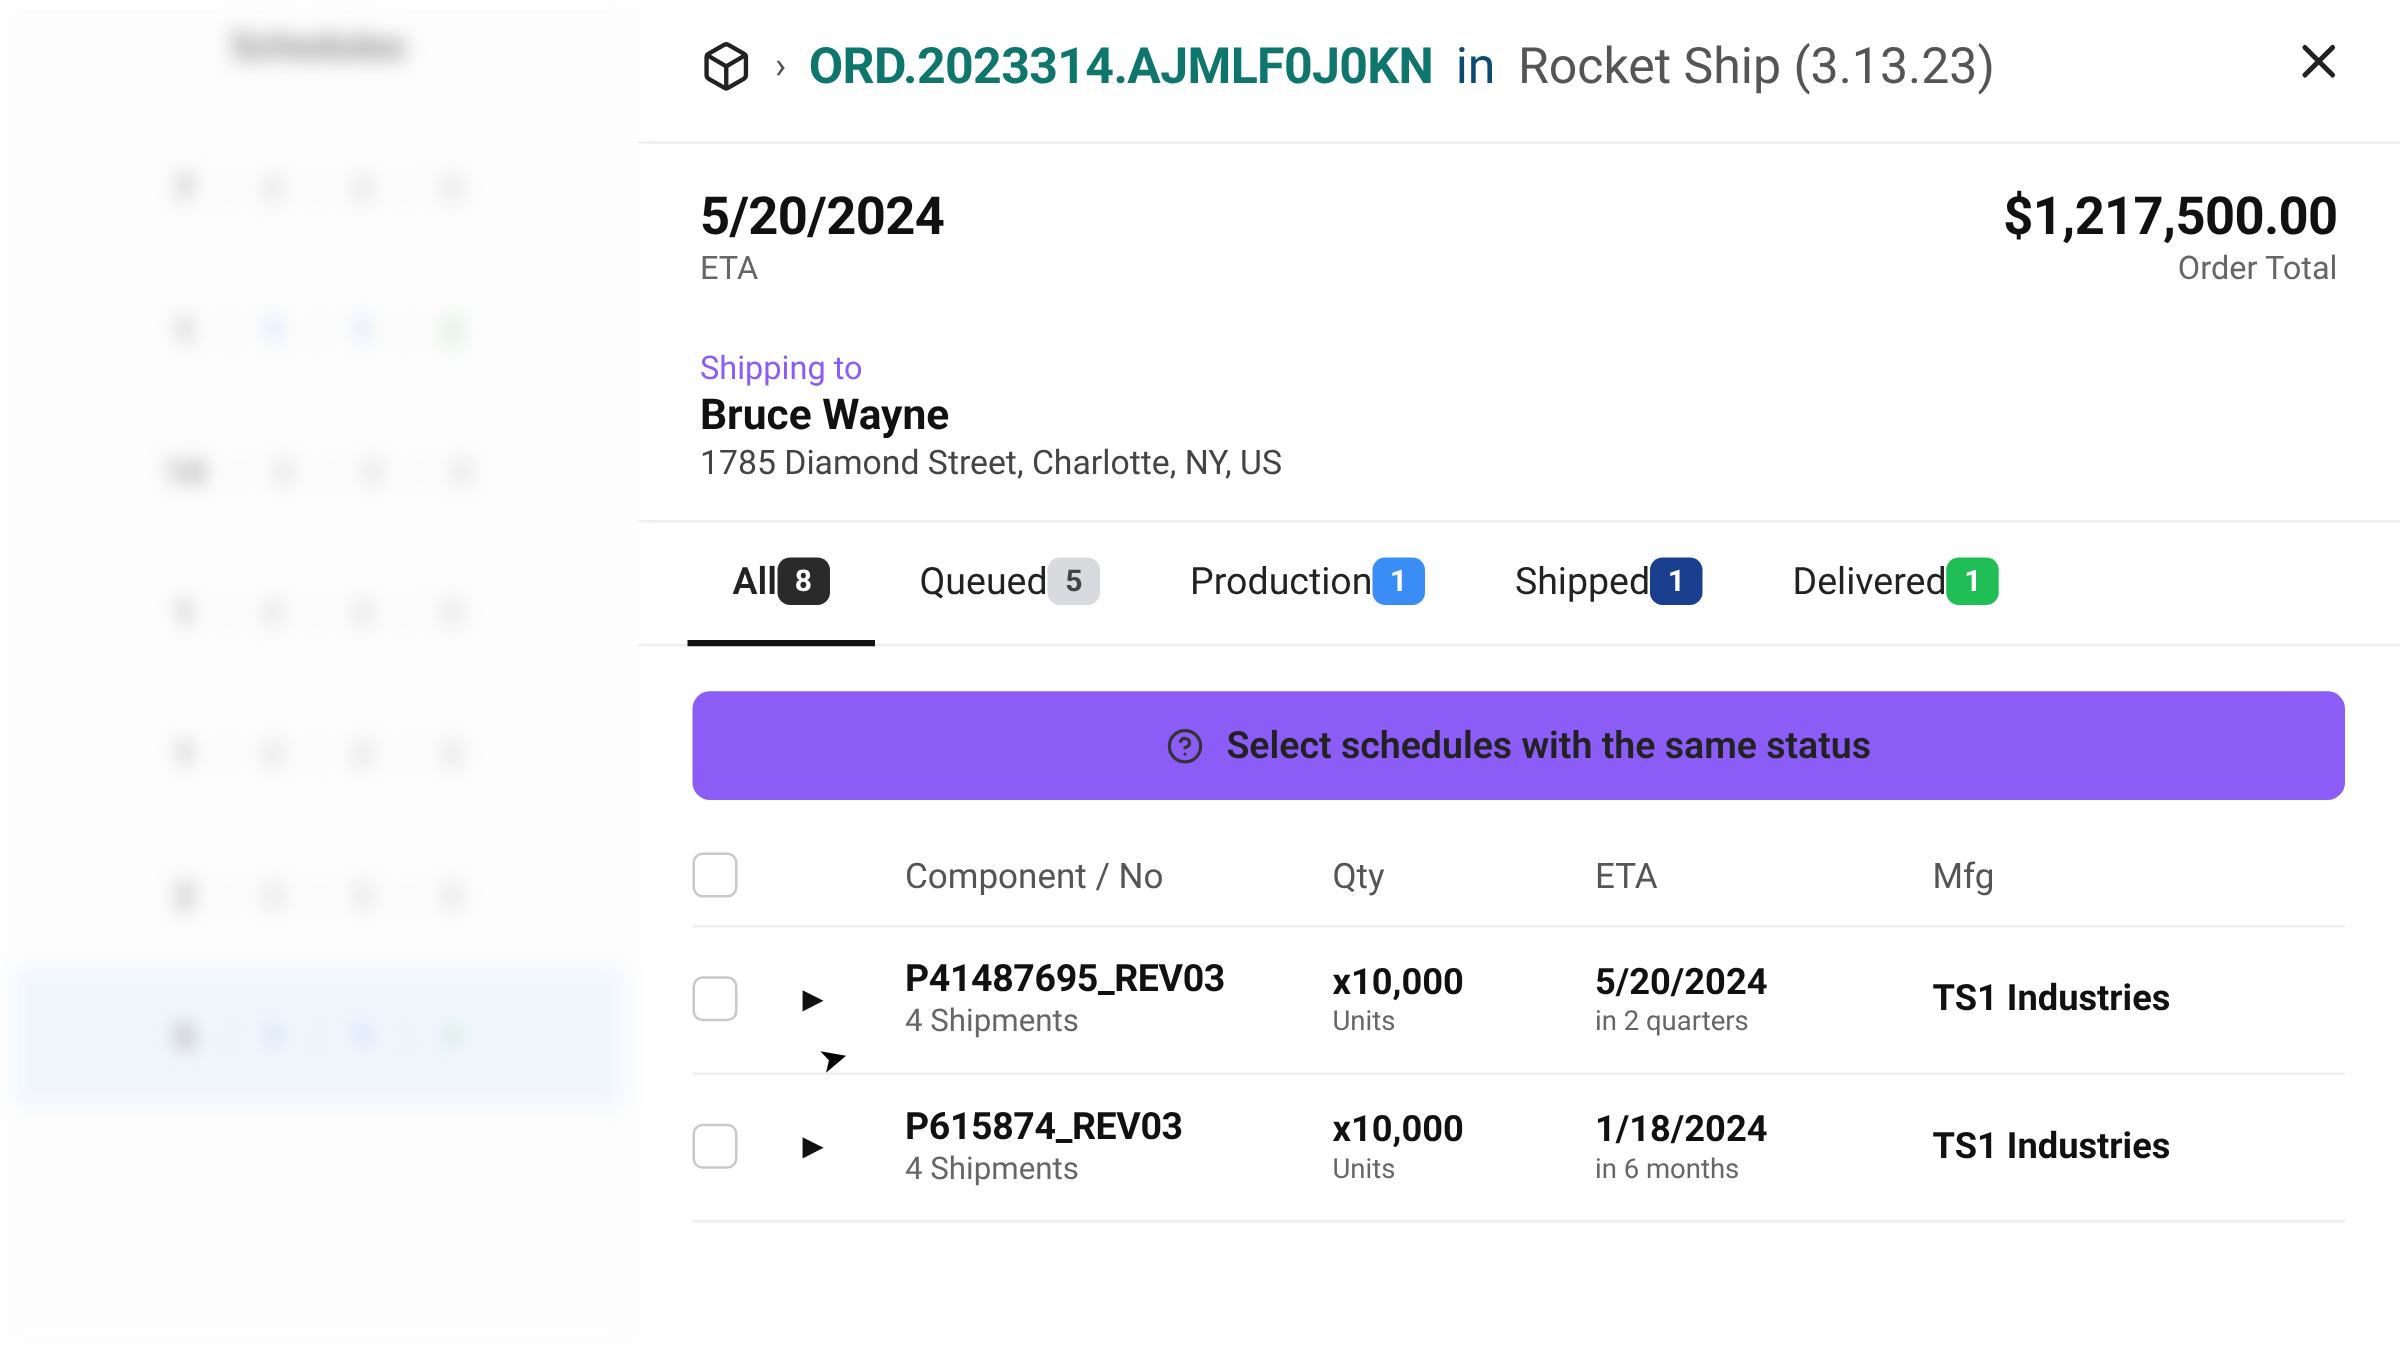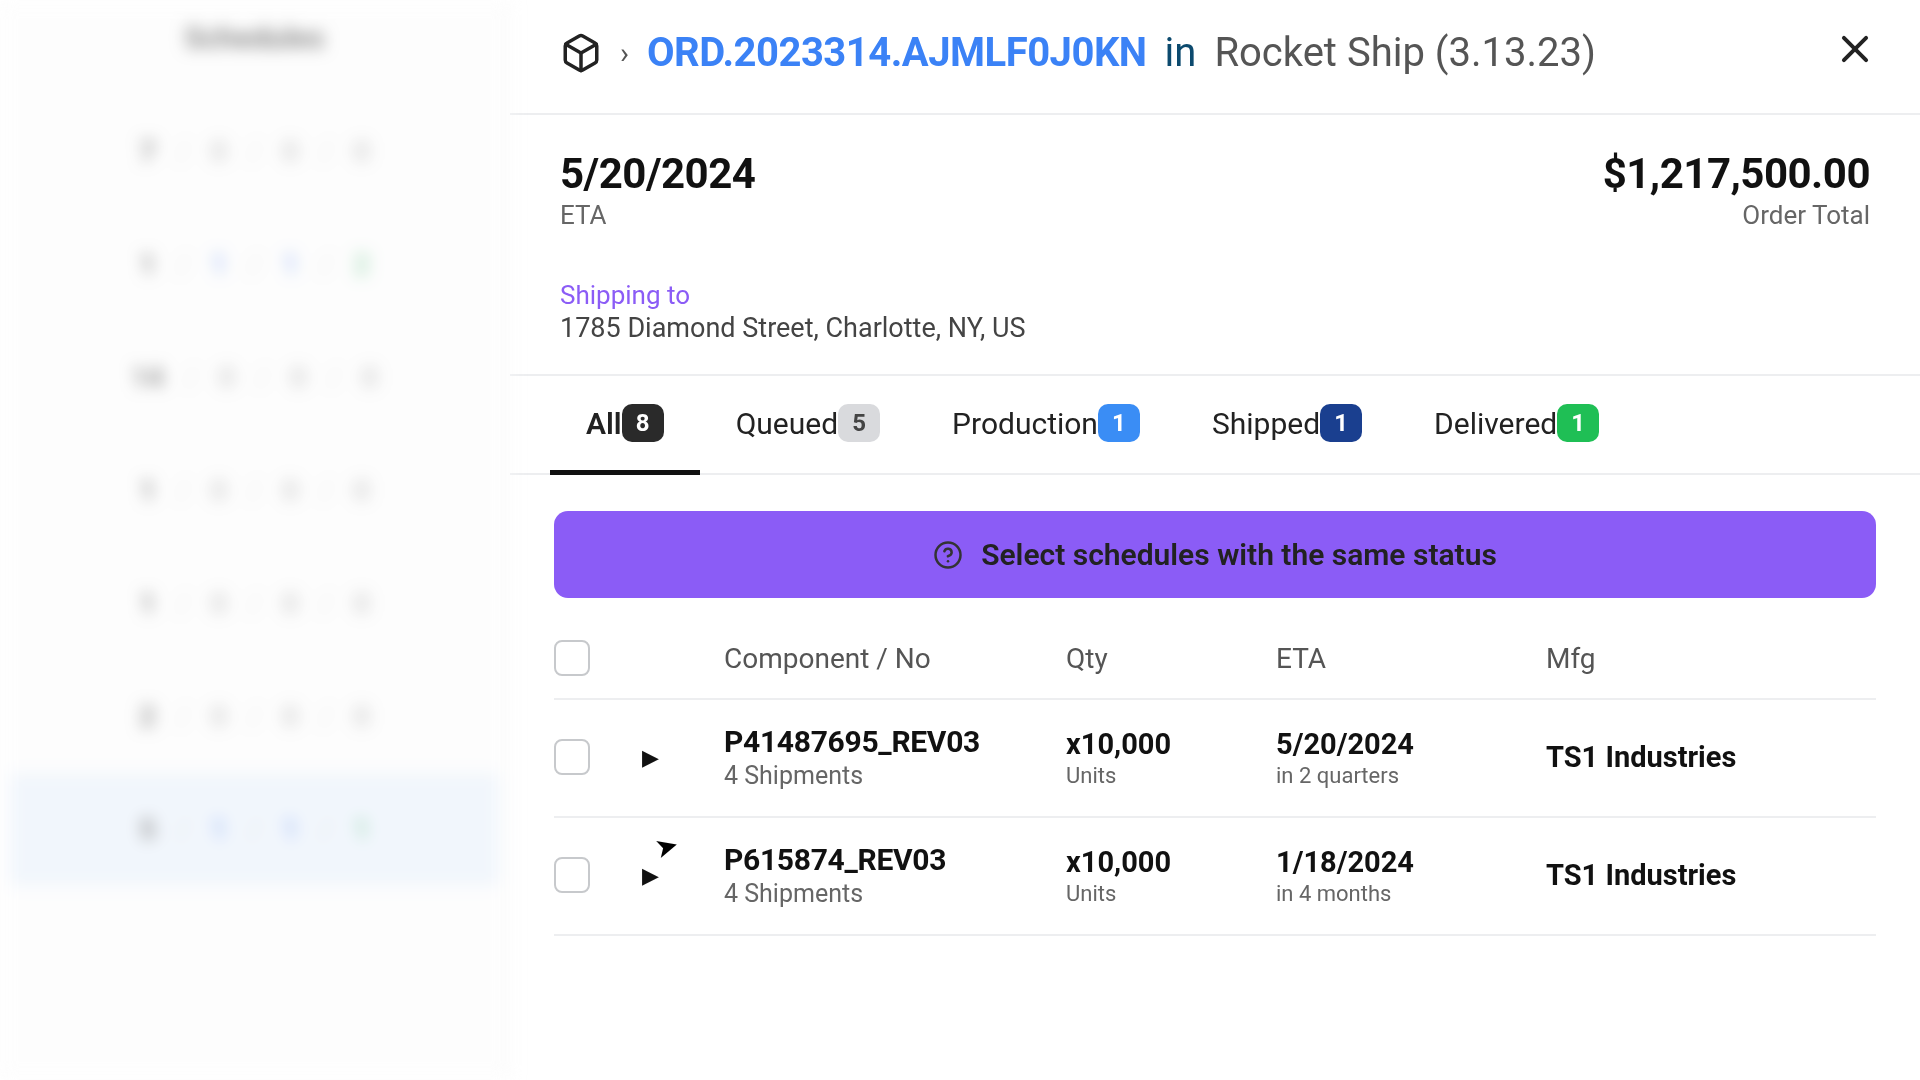--- a/index.html
+++ b/index.html
@@ -84,21 +84,21 @@
     .home-button svg { display: block; }
 
     .chevron {
       font-size: 30px;
       color: #555;
     }
 
     .order-id {
       font-size: 40px;
       font-weight: 700;
-      color: #3b82f6;
+      color: #0f766e;
       letter-spacing: -0.5px;
     }
 
     .in-text {
       font-size: 40px;
       color: #0c4a6e;
       font-weight: 400;
     }
 
     .project-name {
@@ -417,20 +417,21 @@
         <div class="label">ETA</div>
       </div>
       <div class="summary-right">
         <div class="value">$1,217,500.00</div>
         <div class="label">Order Total</div>
       </div>
     </div>
 
     <div class="shipping">
       <div class="label">Shipping to</div>
+      <div class="name">Bruce Wayne</div>
       <div class="address">1785 Diamond Street, Charlotte, NY, US</div>
     </div>
 
     <div class="tabs">
       <div class="tab active">
         <span>All</span>
         <span class="badge badge-dark">8</span>
       </div>
       <div class="tab">
         <span>Queued</span>
@@ -505,21 +506,21 @@
         <div class="component">
           <div class="name">P615874_REV03</div>
           <div class="sub">4 Shipments</div>
         </div>
         <div class="qty">
           <div class="val">x10,000</div>
           <div class="sub">Units</div>
         </div>
         <div class="eta">
           <div class="val">1/18/2024</div>
-          <div class="sub">in 4 months</div>
+          <div class="sub">in 6 months</div>
         </div>
         <div class="mfg">TS1 Industries</div>
       </div>
     </div>
 
   </div>
 
   <div class="cursor">➤</div>
 </div>
 

